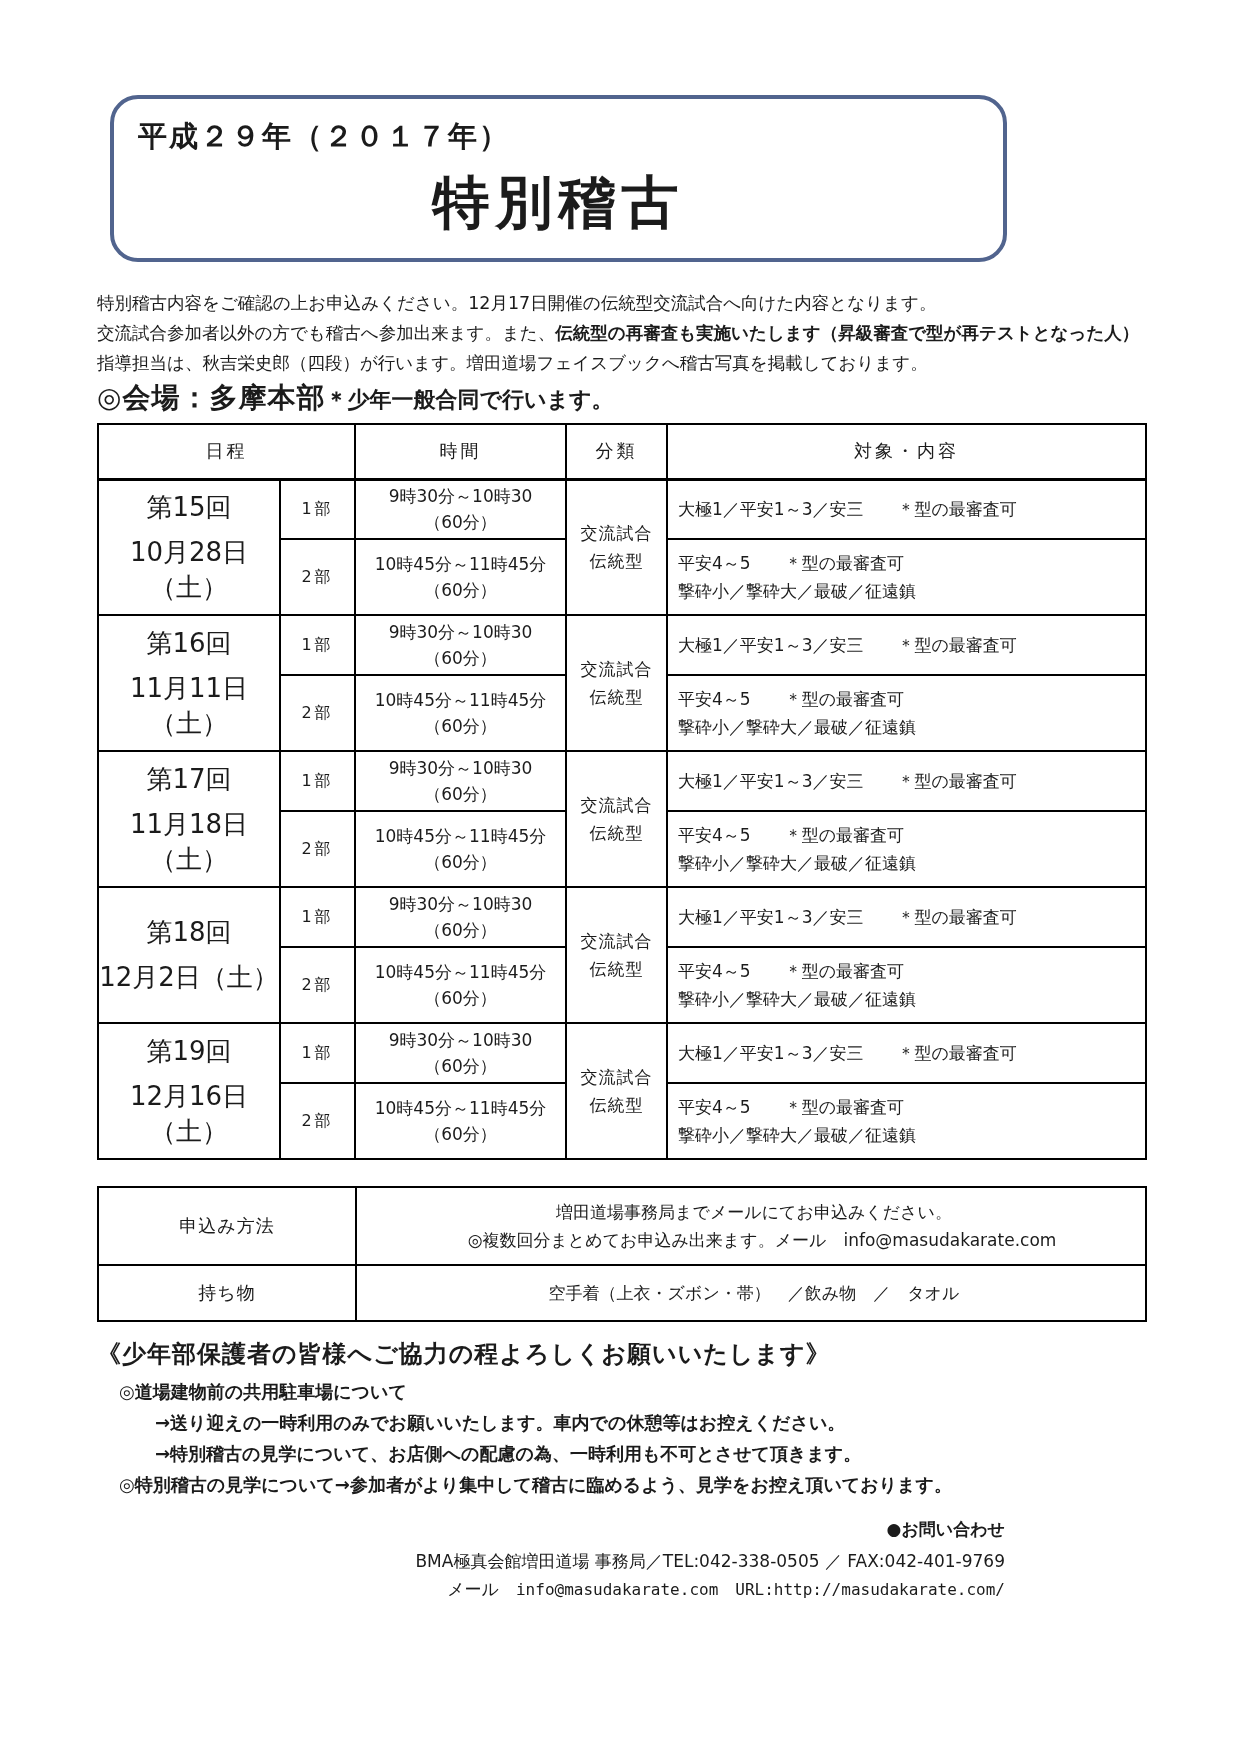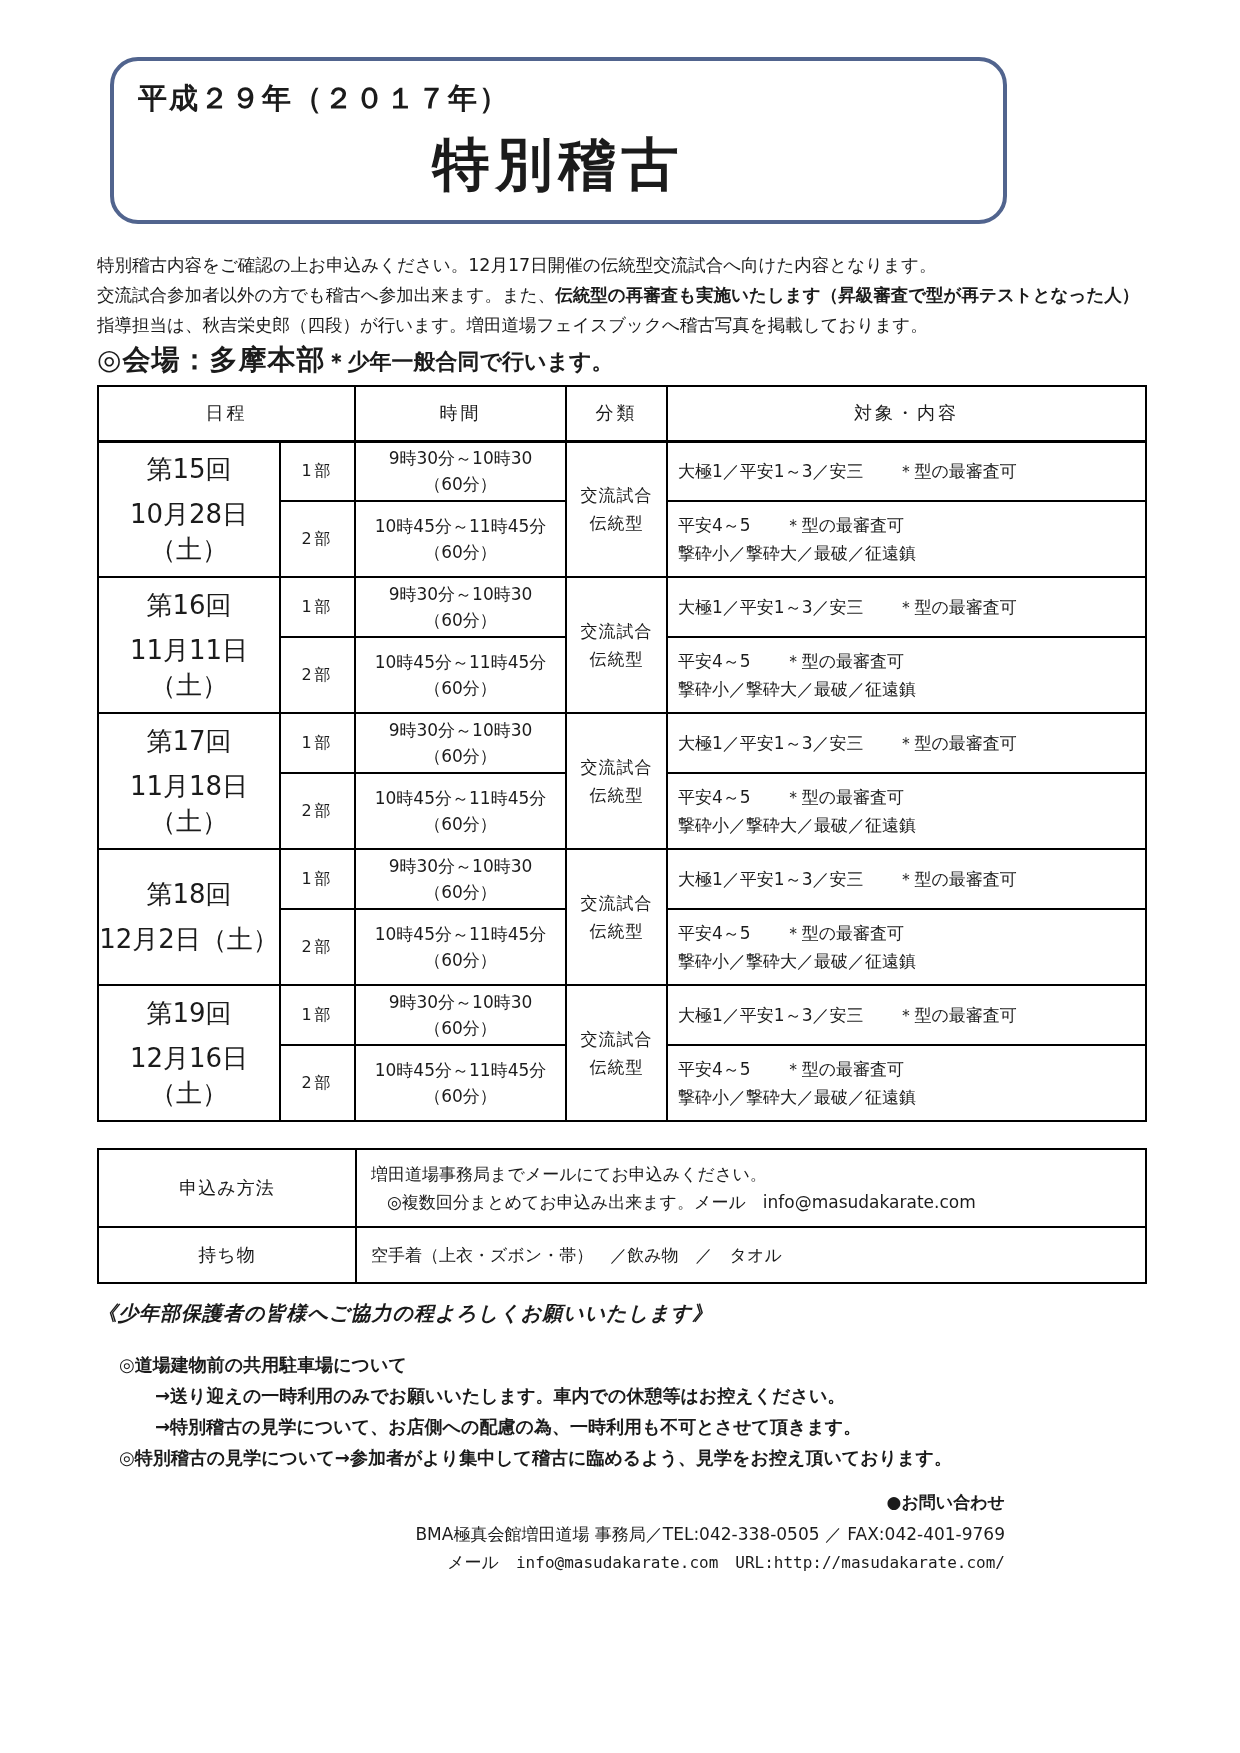--- a/index.html
+++ b/index.html
@@ -4,21 +4,21 @@
 <style>
   * { margin: 0; padding: 0; box-sizing: border-box; }
   html, body { background: #ffffff; }
   body {
     width: 1240px;
     min-height: 1753px;
     font-family: "DejaVu Sans", "Liberation Sans", sans-serif;
     color: #1b1b1b;
     position: relative;
   }
-  .page { width: 1100px; min-height: 1753px; padding-top: 57px; }
+  .page { width: 1100px; min-height: 1753px; padding-top: 95px; }
 
   
   .title-box {
     margin-left: 110px;
     width: 897px;
     height: 167px;
     border: 4px solid #51648e;
     border-radius: 28px;
     padding: 18px 24px 0 24px;
     background: #ffffff;
@@ -71,30 +71,30 @@
   .date-cell .session { margin-bottom: 10px; }
   .part-cell { text-align: center; font-size: 16px; letter-spacing: 3px; }
   .time-cell { text-align: center; font-size: 17px; line-height: 26px; }
   .cat-cell  { text-align: center; font-size: 17px; line-height: 28px; letter-spacing: 1px; }
   .content-cell { text-align: left; font-size: 17px; line-height: 28px; padding-left: 10px; }
 
   
   .info { margin-top: 26px; }
   .info td { font-size: 17px; }
   .info .label-cell { text-align: center; font-size: 18px; letter-spacing: 1px; }
-  .info .value-cell { padding: 10px 8px 10px 14px; line-height: 28px; }
+  .info .value-cell { padding: 10px 8px 10px 14px; line-height: 28px; text-align: center; }
   .info .value-cell .info-line:nth-child(2) { padding-left: 16px; }
   .info tr.r0 td { height: 72px; }
   .info tr.r1 td { height: 78px; }
   .info tr.r2 td { height: 52px; }
   .info tr.r3 td { height: 56px; }
 
   
   .notes { margin: 16px 95px 0 97px; font-weight: bold; }
-  .notes .notes-heading { font-size: 20px; margin-bottom: 22px; letter-spacing: 1px; font-style: italic; }
+  .notes .notes-heading { font-size: 24px; margin-bottom: 6px; letter-spacing: 1px; }
   .notes .note-item { font-size: 18px; line-height: 31px; }
   .notes .indent-1 { padding-left: 22px; }
   .notes .indent-2 { padding-left: 58px; }
 
   
   .footer { margin: 18px 95px 12px 0; text-align: right; }
   .footer .contact-label { font-size: 17px; font-weight: bold; margin-bottom: 6px; }
   .footer .contact-line { font-size: 17px; line-height: 28px; }
   .footer .mail-line { font-size: 17px; line-height: 28px; }
   .footer .mono-ish { font-family: "DejaVu Sans Mono", "Liberation Mono", monospace; font-size: 16px; }

